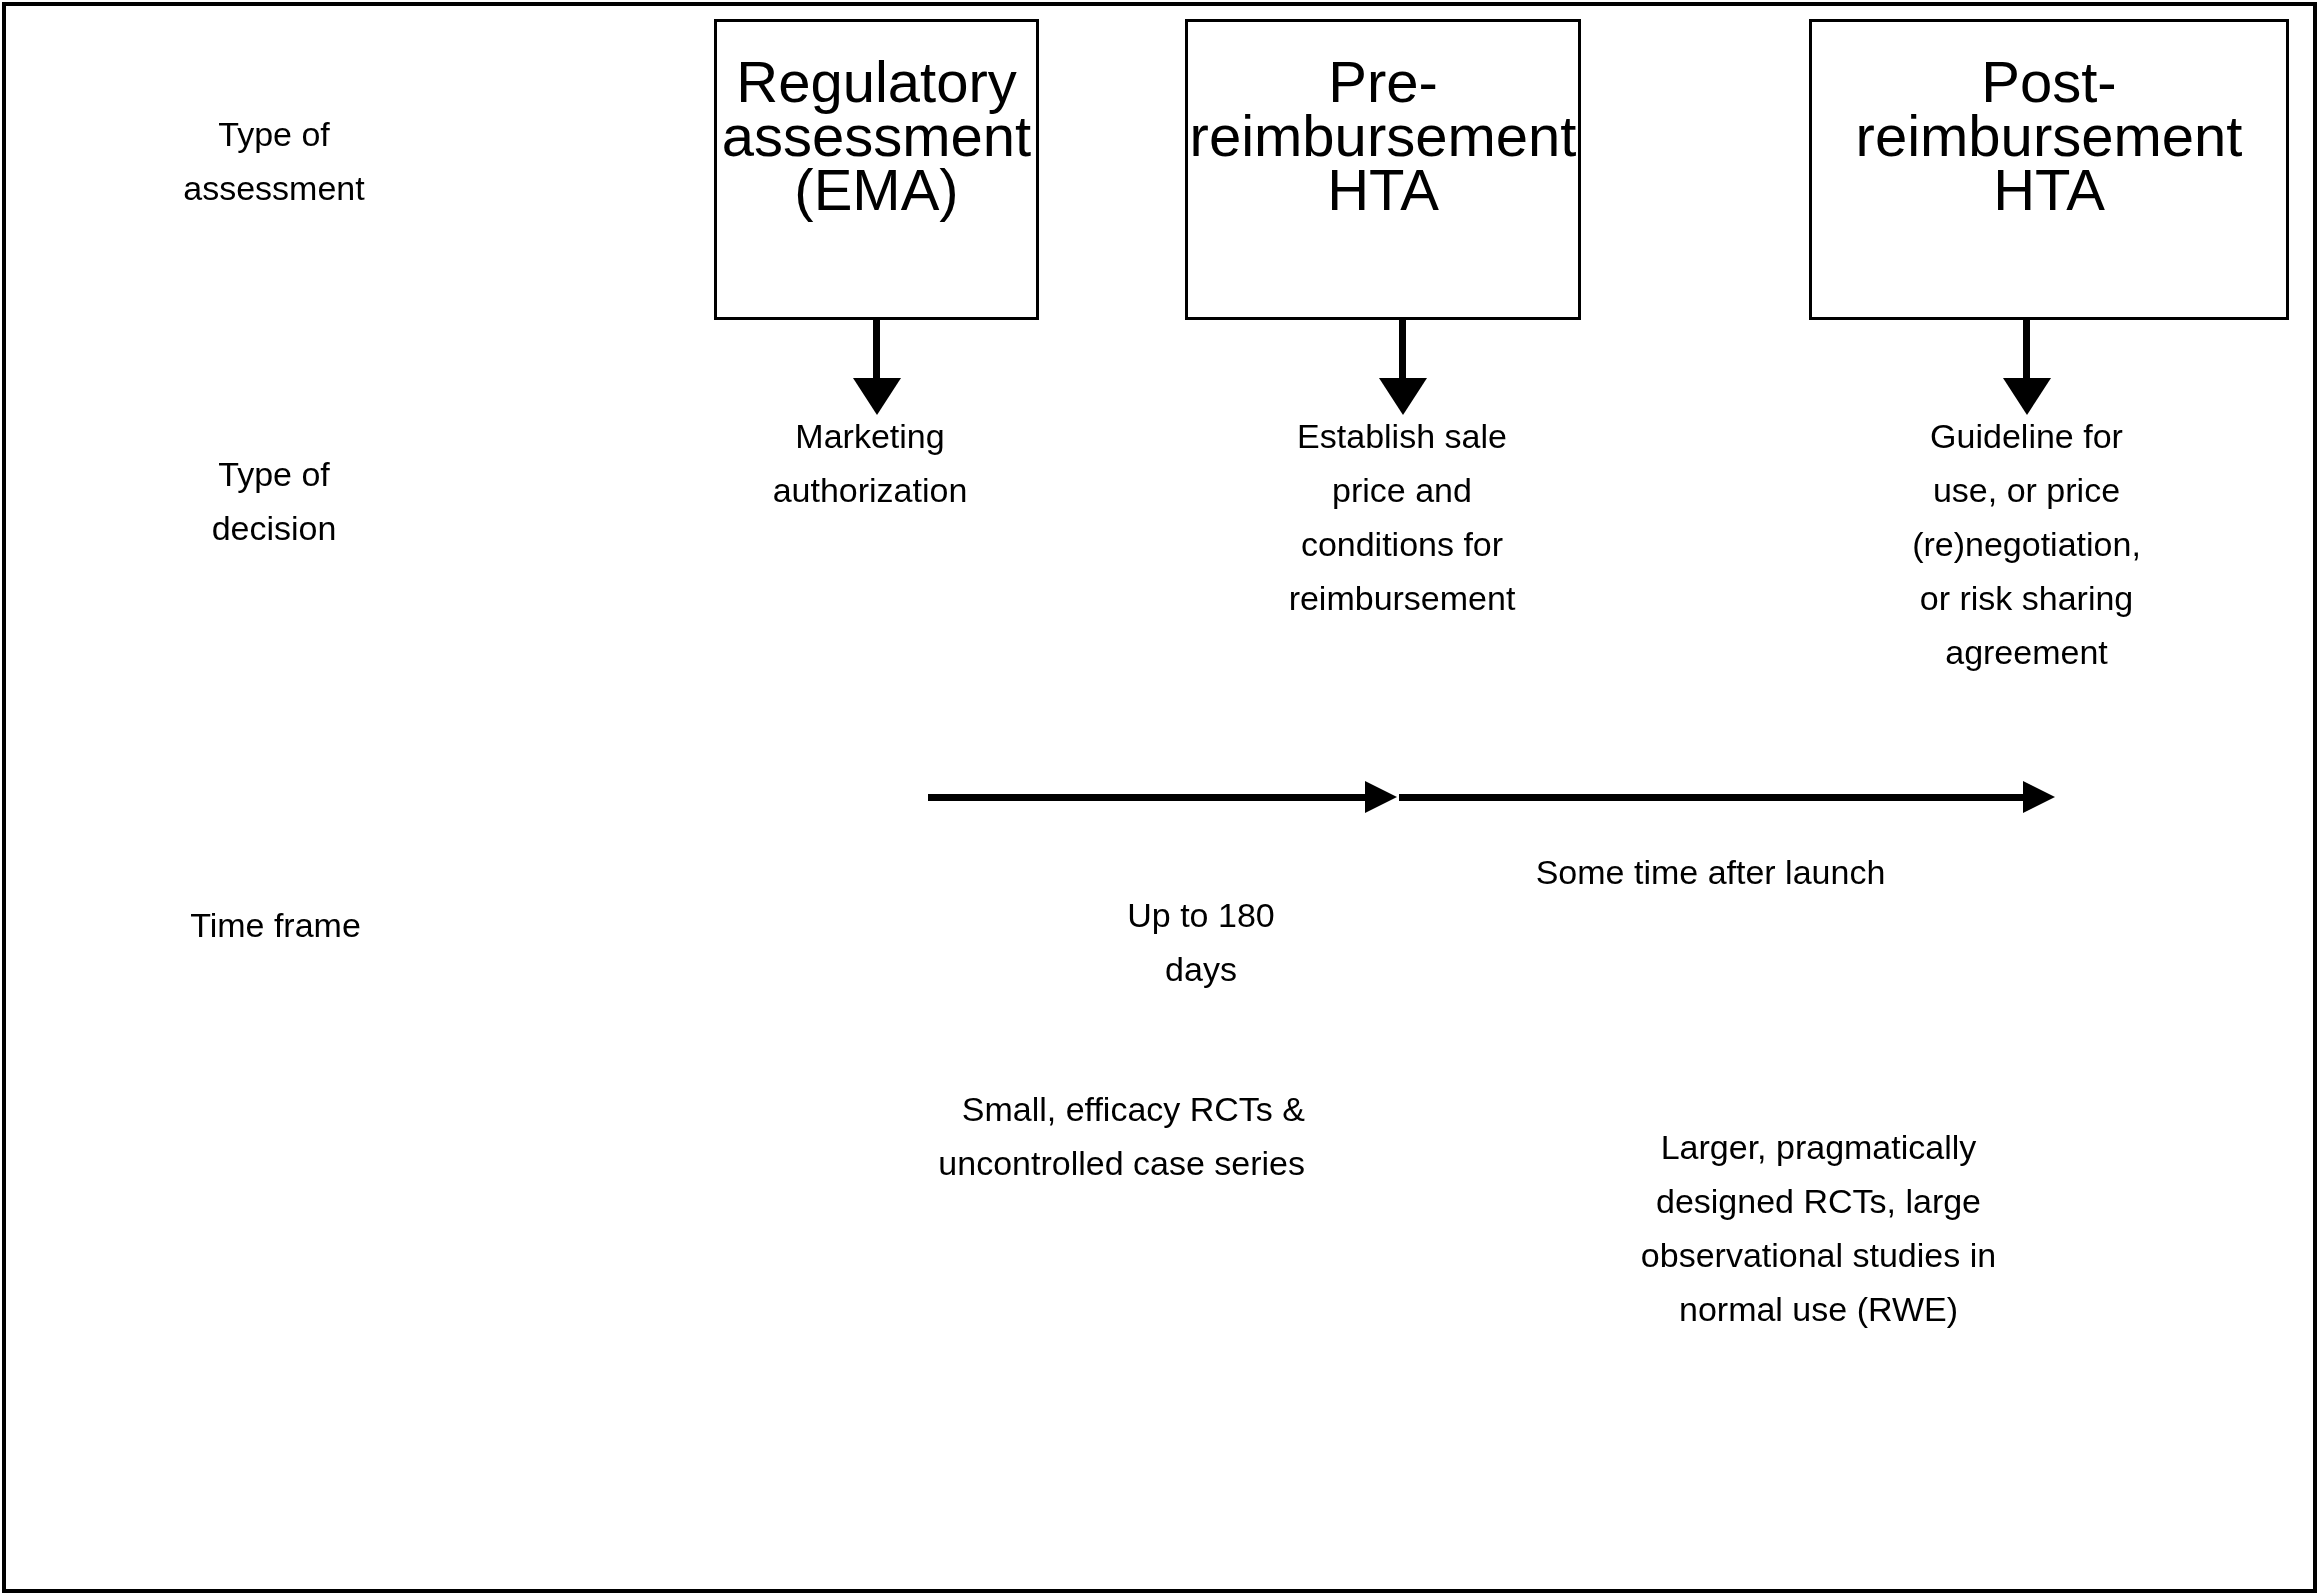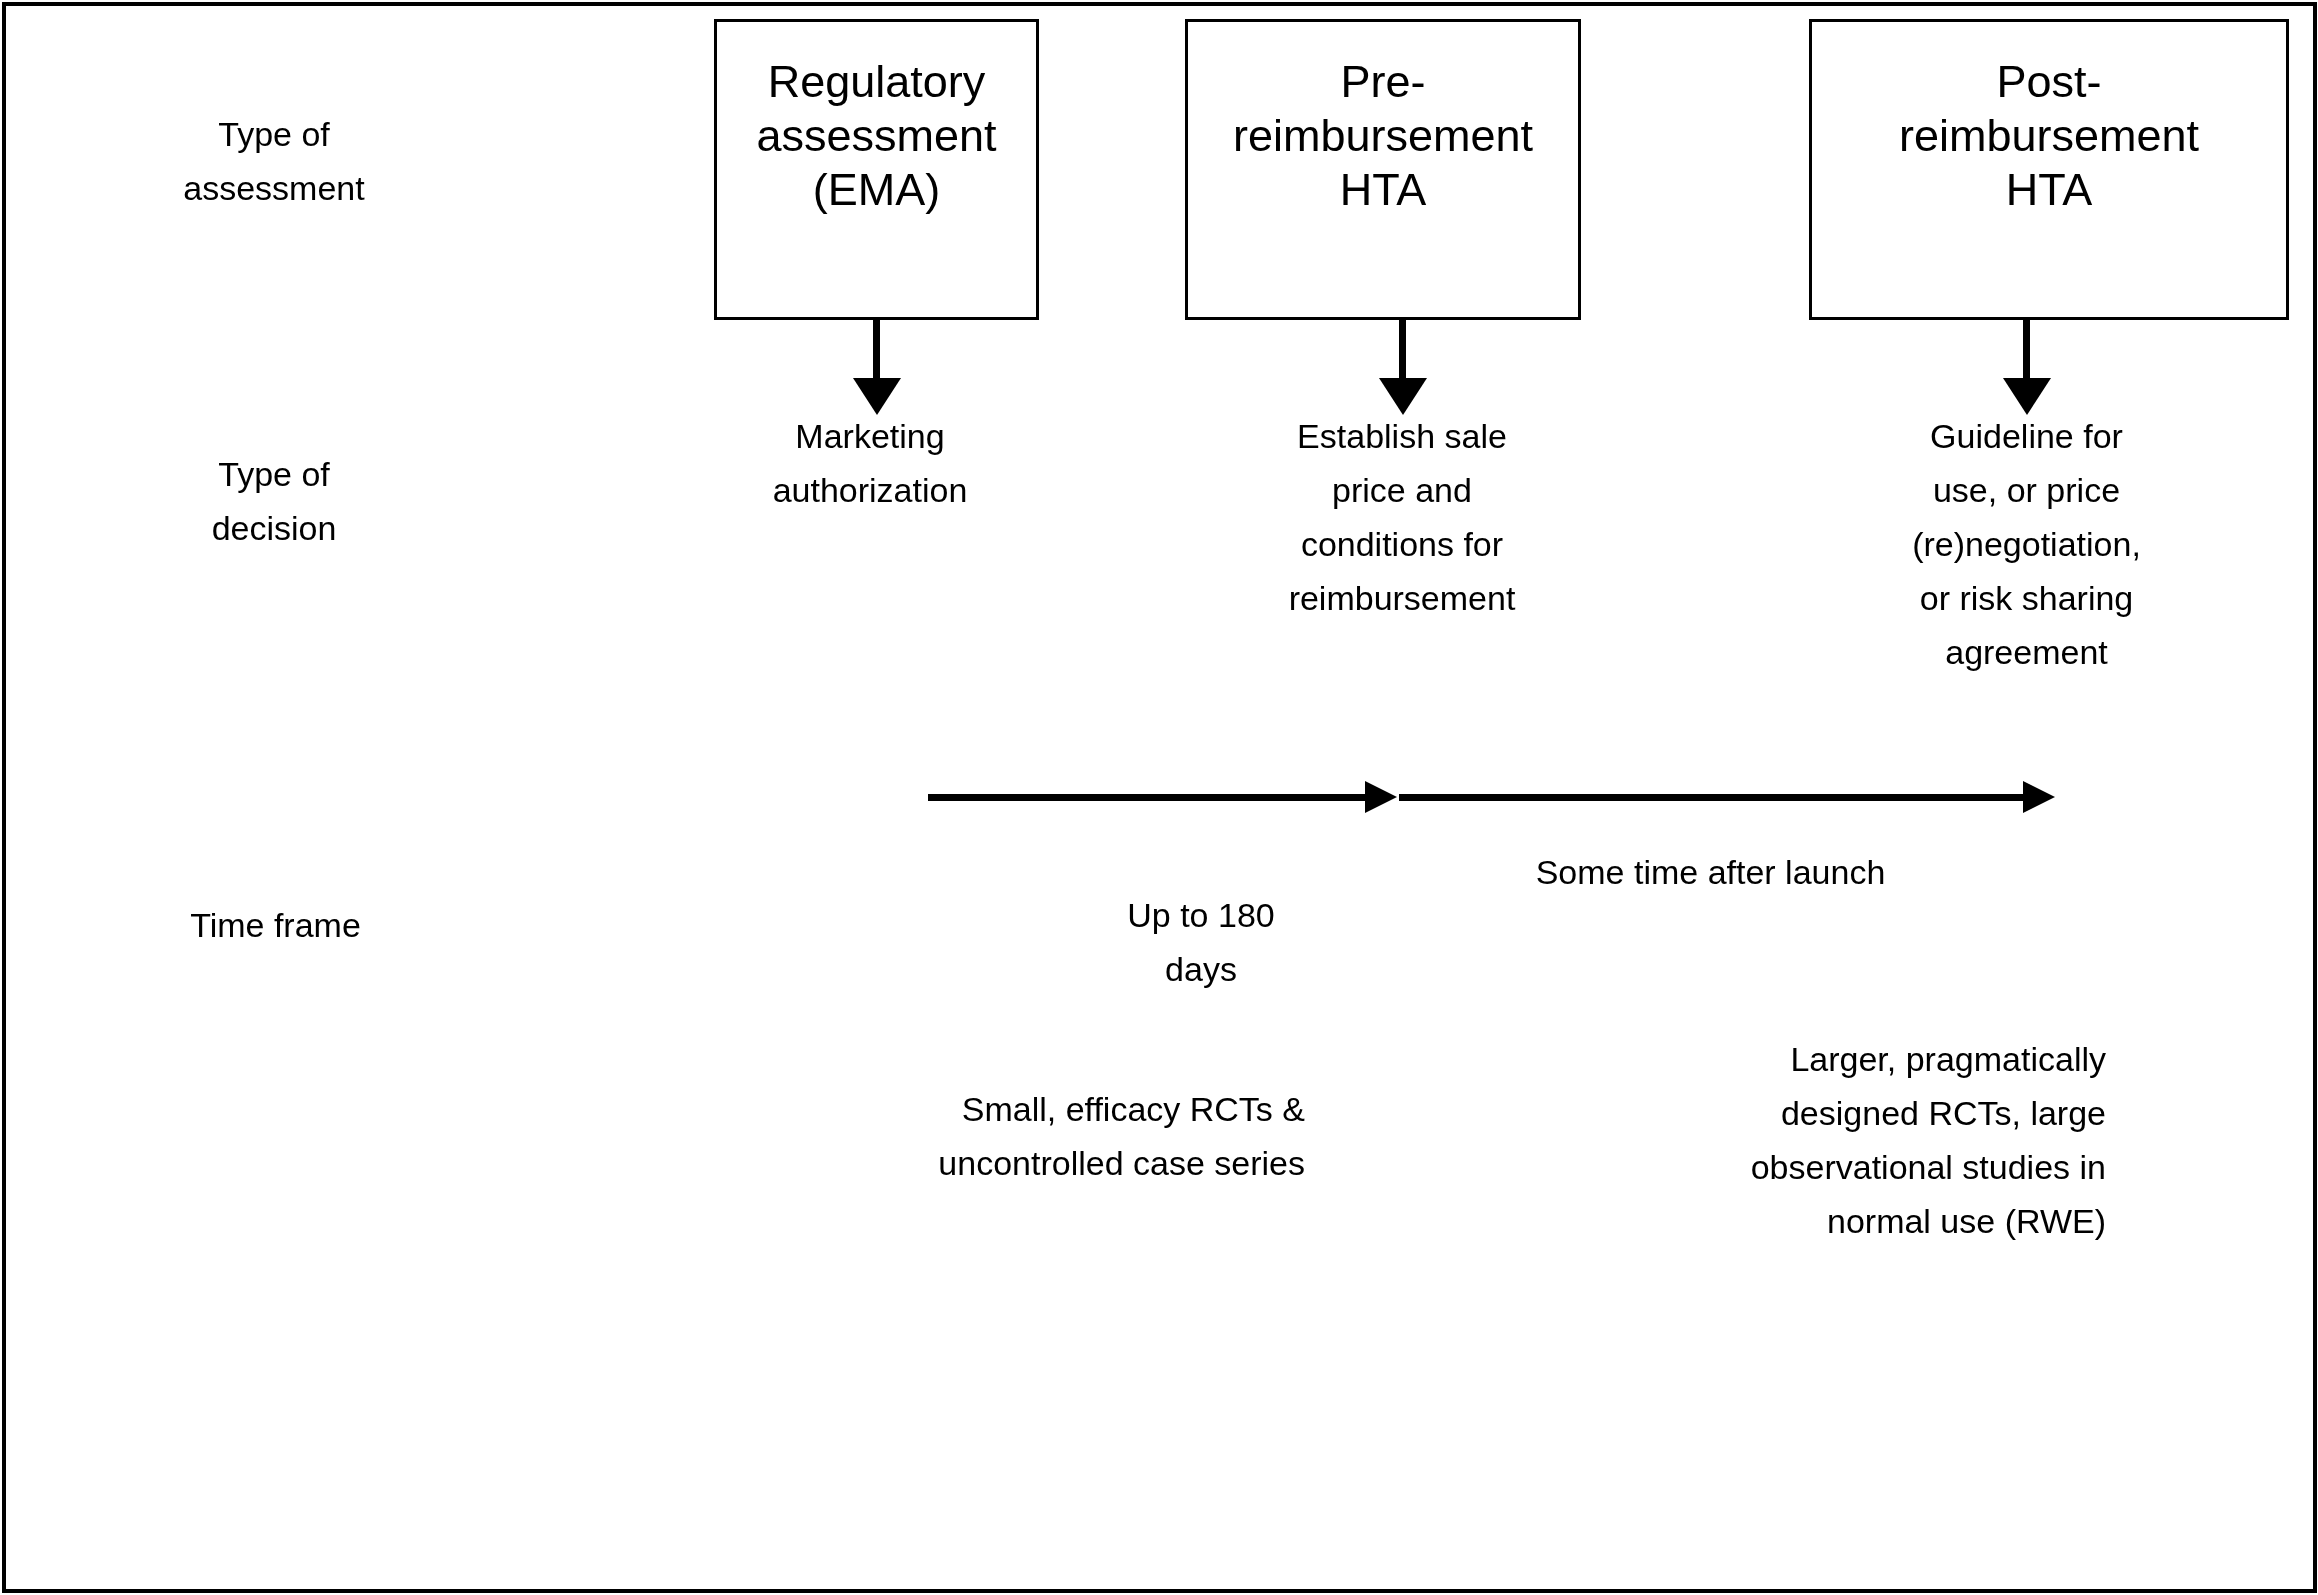--- a/index.html
+++ b/index.html
@@ -32,21 +32,21 @@
     position: absolute;
     top: 18.6px;
     height: 301px;
     border: 3.7px solid #000000;
     box-sizing: border-box;
     background: #ffffff;
   }
   .box-title {
     padding-top: 33px;
     text-align: center;
-    font-size: 45px;
+    font-size: 58px;
     line-height: 54px;
     white-space: pre-line;
   }
   
   .varrow {
     position: absolute;
     top: 320px;
     width: 7.4px;
     height: 58px;
     background: #000000;
@@ -103,21 +103,21 @@
   #decision-guideline { left: 1813px; top: 409px; width: 427px; }
 
   
   #harrow-pre  { left: 928px; width: 437px; }
   #harrow-post { left: 1399px; width: 624px; }
   #caption-pre  { left: 1034px; top: 844px; width: 334px; margin-top: 44px; }
   #caption-post { left: 1386px; top: 845px; width: 649px; }
 
   
   #evidence-pre  { left: 656px;  top: 1082px; width: 649px; text-align: right; }
-  #evidence-post { left: 1531px; top: 1032px; width: 575px; text-align: right; }
+  #evidence-post { left: 1531px; top: 1120px; width: 575px; }
 </style>
 </head>
 <body>
 
 <div class="canvas">
   <div class="frame"></div>
 
   <div class="txt" id="label-assessment">Type of
 assessment</div>
   <div class="txt" id="label-decision">Type of

